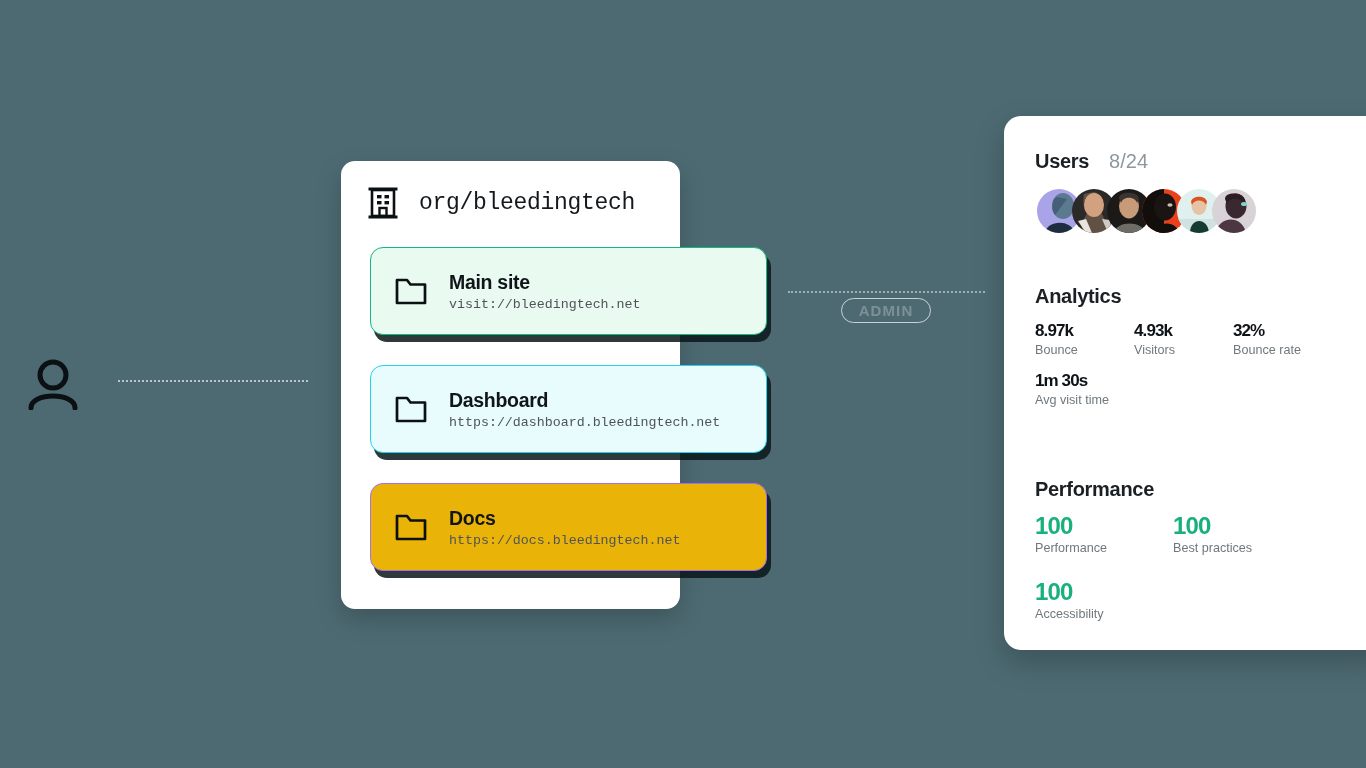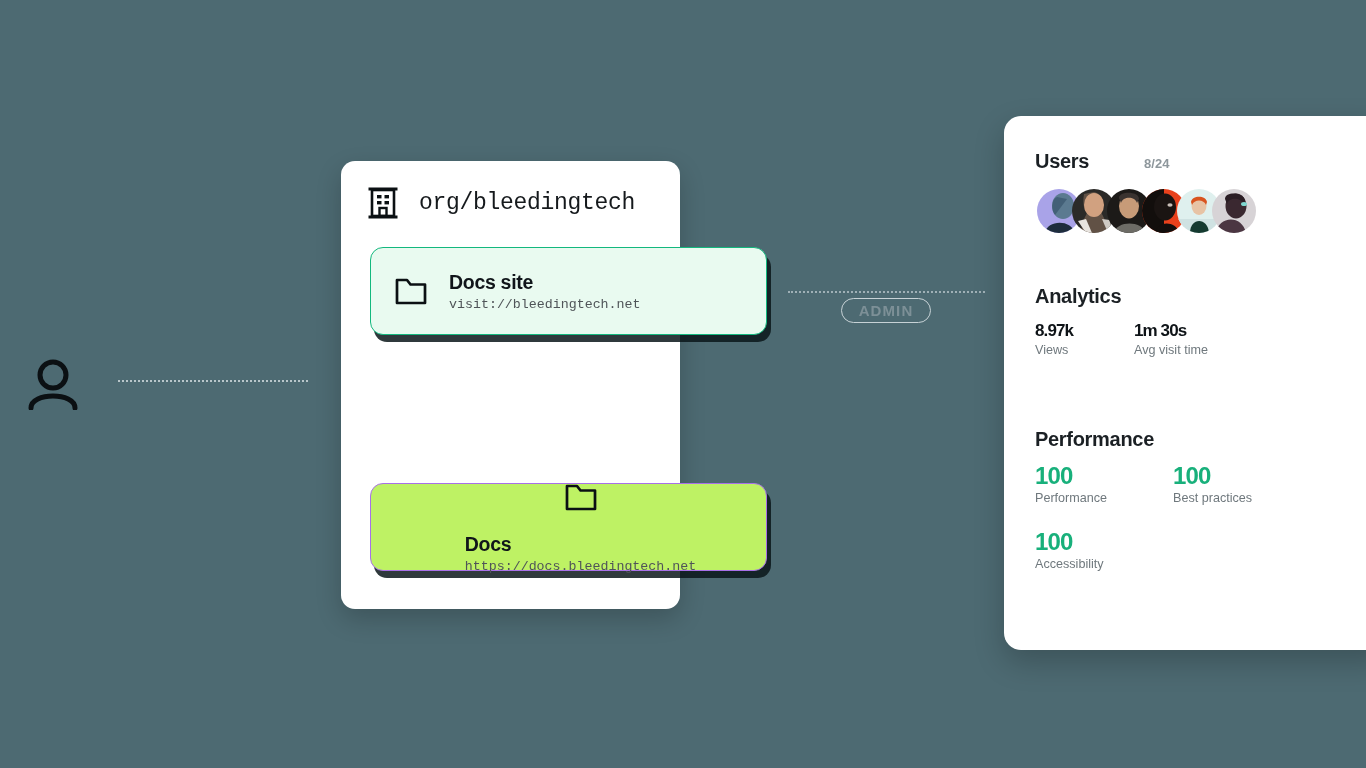--- a/index.html
+++ b/index.html
@@ -75,21 +75,21 @@
     letter-spacing: -0.3px;
     margin-bottom: 3px;
   }
   .project-card .p-url {
     font-family: "Liberation Mono", monospace;
     font-size: 13.3px;
     color: #4f5458;
   }
   #project-card-0 { top: 86px;  background: #e9faf0; border-color: #13b87e; }
   #project-card-1 { top: 204px; background: #e8fcfd; border-color: #22d3ee; }
-  #project-card-2 { top: 322px; background: #bef264; border-color: #a870e8; flex-direction: column; }
+  #project-card-2 { top: 322px; background: #eab308; border-color: #a870e8; }
 
   .folder-icon { flex: 0 0 auto; }
 
   
   #admin-connector {
     position: absolute;
     left: 788px;
     top: 291px;
     width: 197px;
     height: 2px;
@@ -130,24 +130,23 @@
     font-weight: bold;
     color: #1b2024;
     letter-spacing: -0.3px;
   }
   #users-head {
     display: flex;
     align-items: baseline;
     gap: 20px;
   }
   #users-count {
-    font-size: 13px;
-    font-weight: bold;
+    font-size: 20px;
+    font-weight: normal;
     color: #8e979c;
-    margin-left: 35px;
   }
 
   #avatar-row {
     display: flex;
     margin-top: 16px;
     padding-left: 2px;
   }
   .avatar {
     width: 44px;
     height: 44px;
@@ -215,25 +214,34 @@
       <rect x="11.5" y="22" width="7" height="8" fill="none" stroke="#0b1013" stroke-width="2.4"></rect>
     </svg>
     <div id="org-title">org/bleedingtech</div>
   </div>
 
   <div class="project-card" id="project-card-0">
     <svg class="folder-icon" width="32" height="27" viewBox="0 0 32 27">
       <path d="M2 25 L2 2 L12 2 L15.5 6.5 L30 6.5 L30 25 Z" fill="none" stroke="#0b1013" stroke-width="2.7" stroke-linejoin="round"></path>
     </svg>
     <div>
-      <div class="p-name">Docs site</div>
+      <div class="p-name">Main site</div>
       <div class="p-url">visit://bleedingtech.net</div>
     </div>
   </div>
 
+  <div class="project-card" id="project-card-1">
+    <svg class="folder-icon" width="32" height="27" viewBox="0 0 32 27">
+      <path d="M2 25 L2 2 L12 2 L15.5 6.5 L30 6.5 L30 25 Z" fill="none" stroke="#0b1013" stroke-width="2.7" stroke-linejoin="round"></path>
+    </svg>
+    <div>
+      <div class="p-name">Dashboard</div>
+      <div class="p-url">https://dashboard.bleedingtech.net</div>
+    </div>
+  </div>
 
   <div class="project-card" id="project-card-2">
     <svg class="folder-icon" width="32" height="27" viewBox="0 0 32 27">
       <path d="M2 25 L2 2 L12 2 L15.5 6.5 L30 6.5 L30 25 Z" fill="none" stroke="#0b1013" stroke-width="2.7" stroke-linejoin="round"></path>
     </svg>
     <div>
       <div class="p-name">Docs</div>
       <div class="p-url">https://docs.bleedingtech.net</div>
     </div>
   </div>
@@ -302,21 +310,29 @@
         <path d="M13 10 C13 2 33 3 33 12 L31 15 C29 8 17 8 15 15 Z" fill="#2a1d24"></path>
         <ellipse cx="32" cy="15" rx="3" ry="2" fill="#7fd6cf"></ellipse>
       </svg>
     </div>
   </div>
 
   <div class="section-title" id="analytics-title">Analytics</div>
   <div class="stat-grid" id="analytics-stats">
     <div class="stat">
       <div class="value">8.97k</div>
-      <div class="label">Views</div>
+      <div class="label">Bounce</div>
+    </div>
+    <div class="stat">
+      <div class="value">4.93k</div>
+      <div class="label">Visitors</div>
+    </div>
+    <div class="stat">
+      <div class="value">32%</div>
+      <div class="label">Bounce rate</div>
     </div>
     <div class="stat">
       <div class="value">1m 30s</div>
       <div class="label">Avg visit time</div>
     </div>
   </div>
 
   <div class="section-title" id="performance-title">Performance</div>
   <div class="stat-grid" id="performance-stats">
     <div class="stat">

